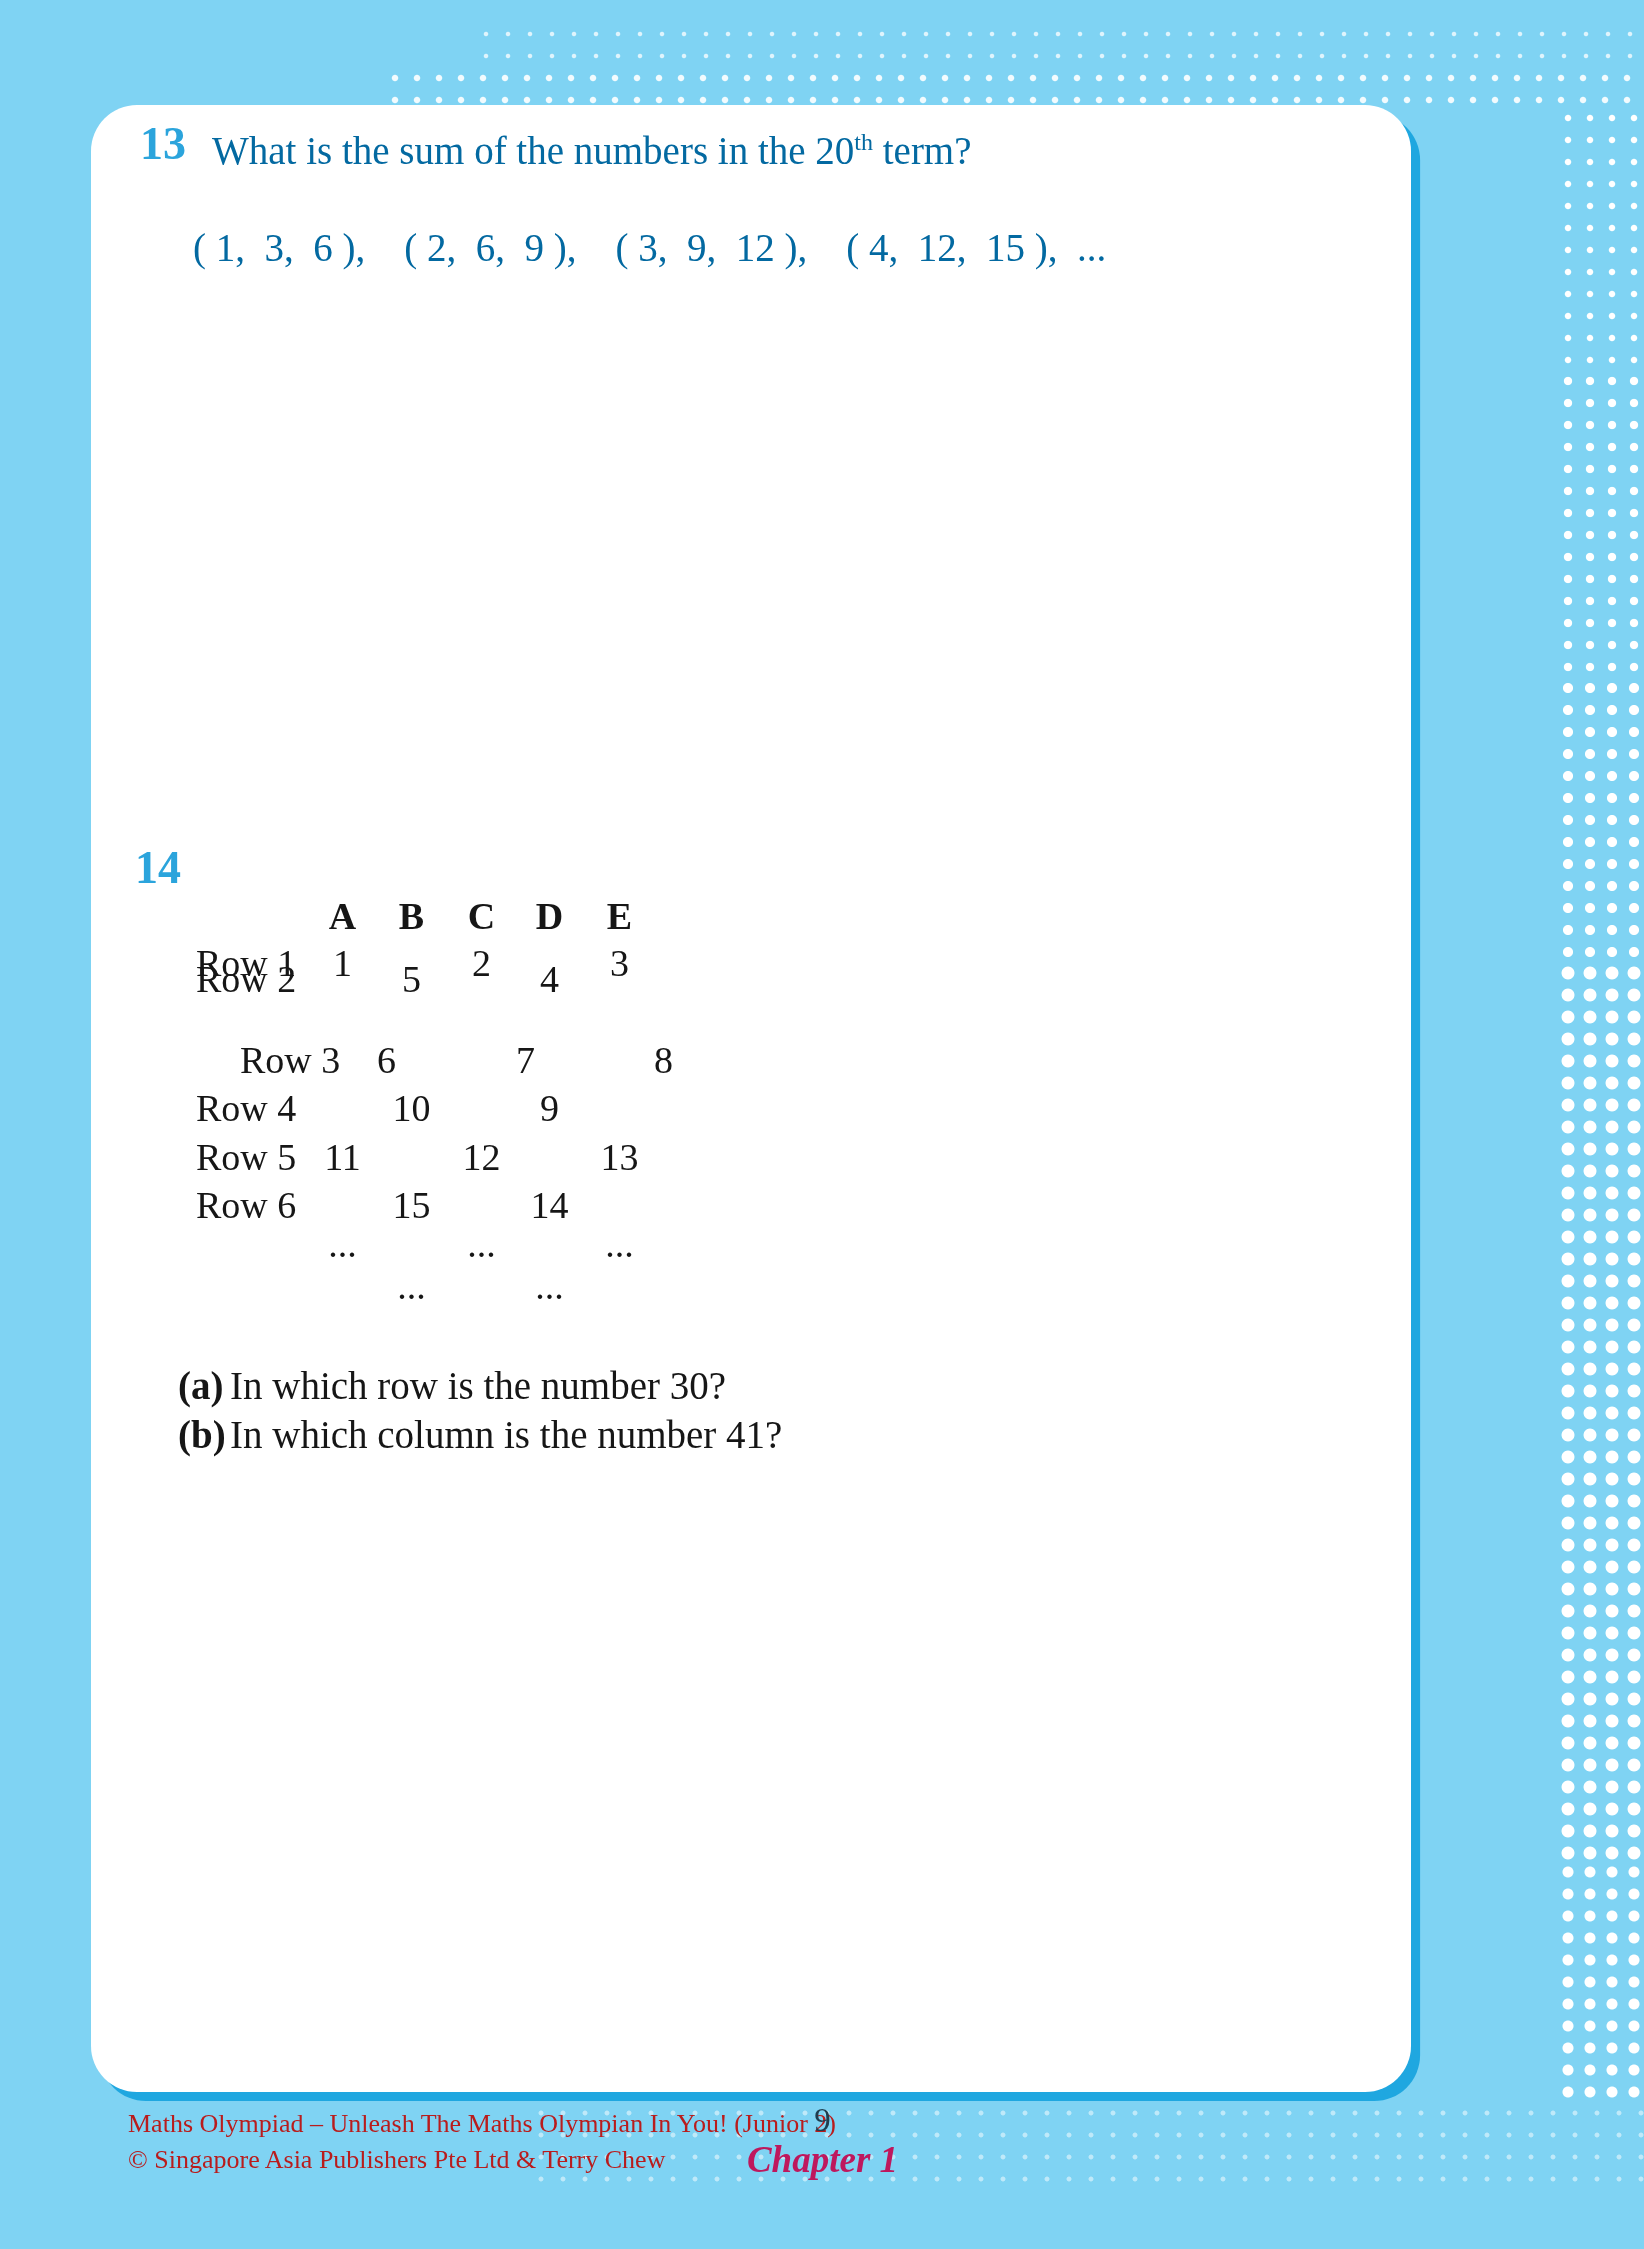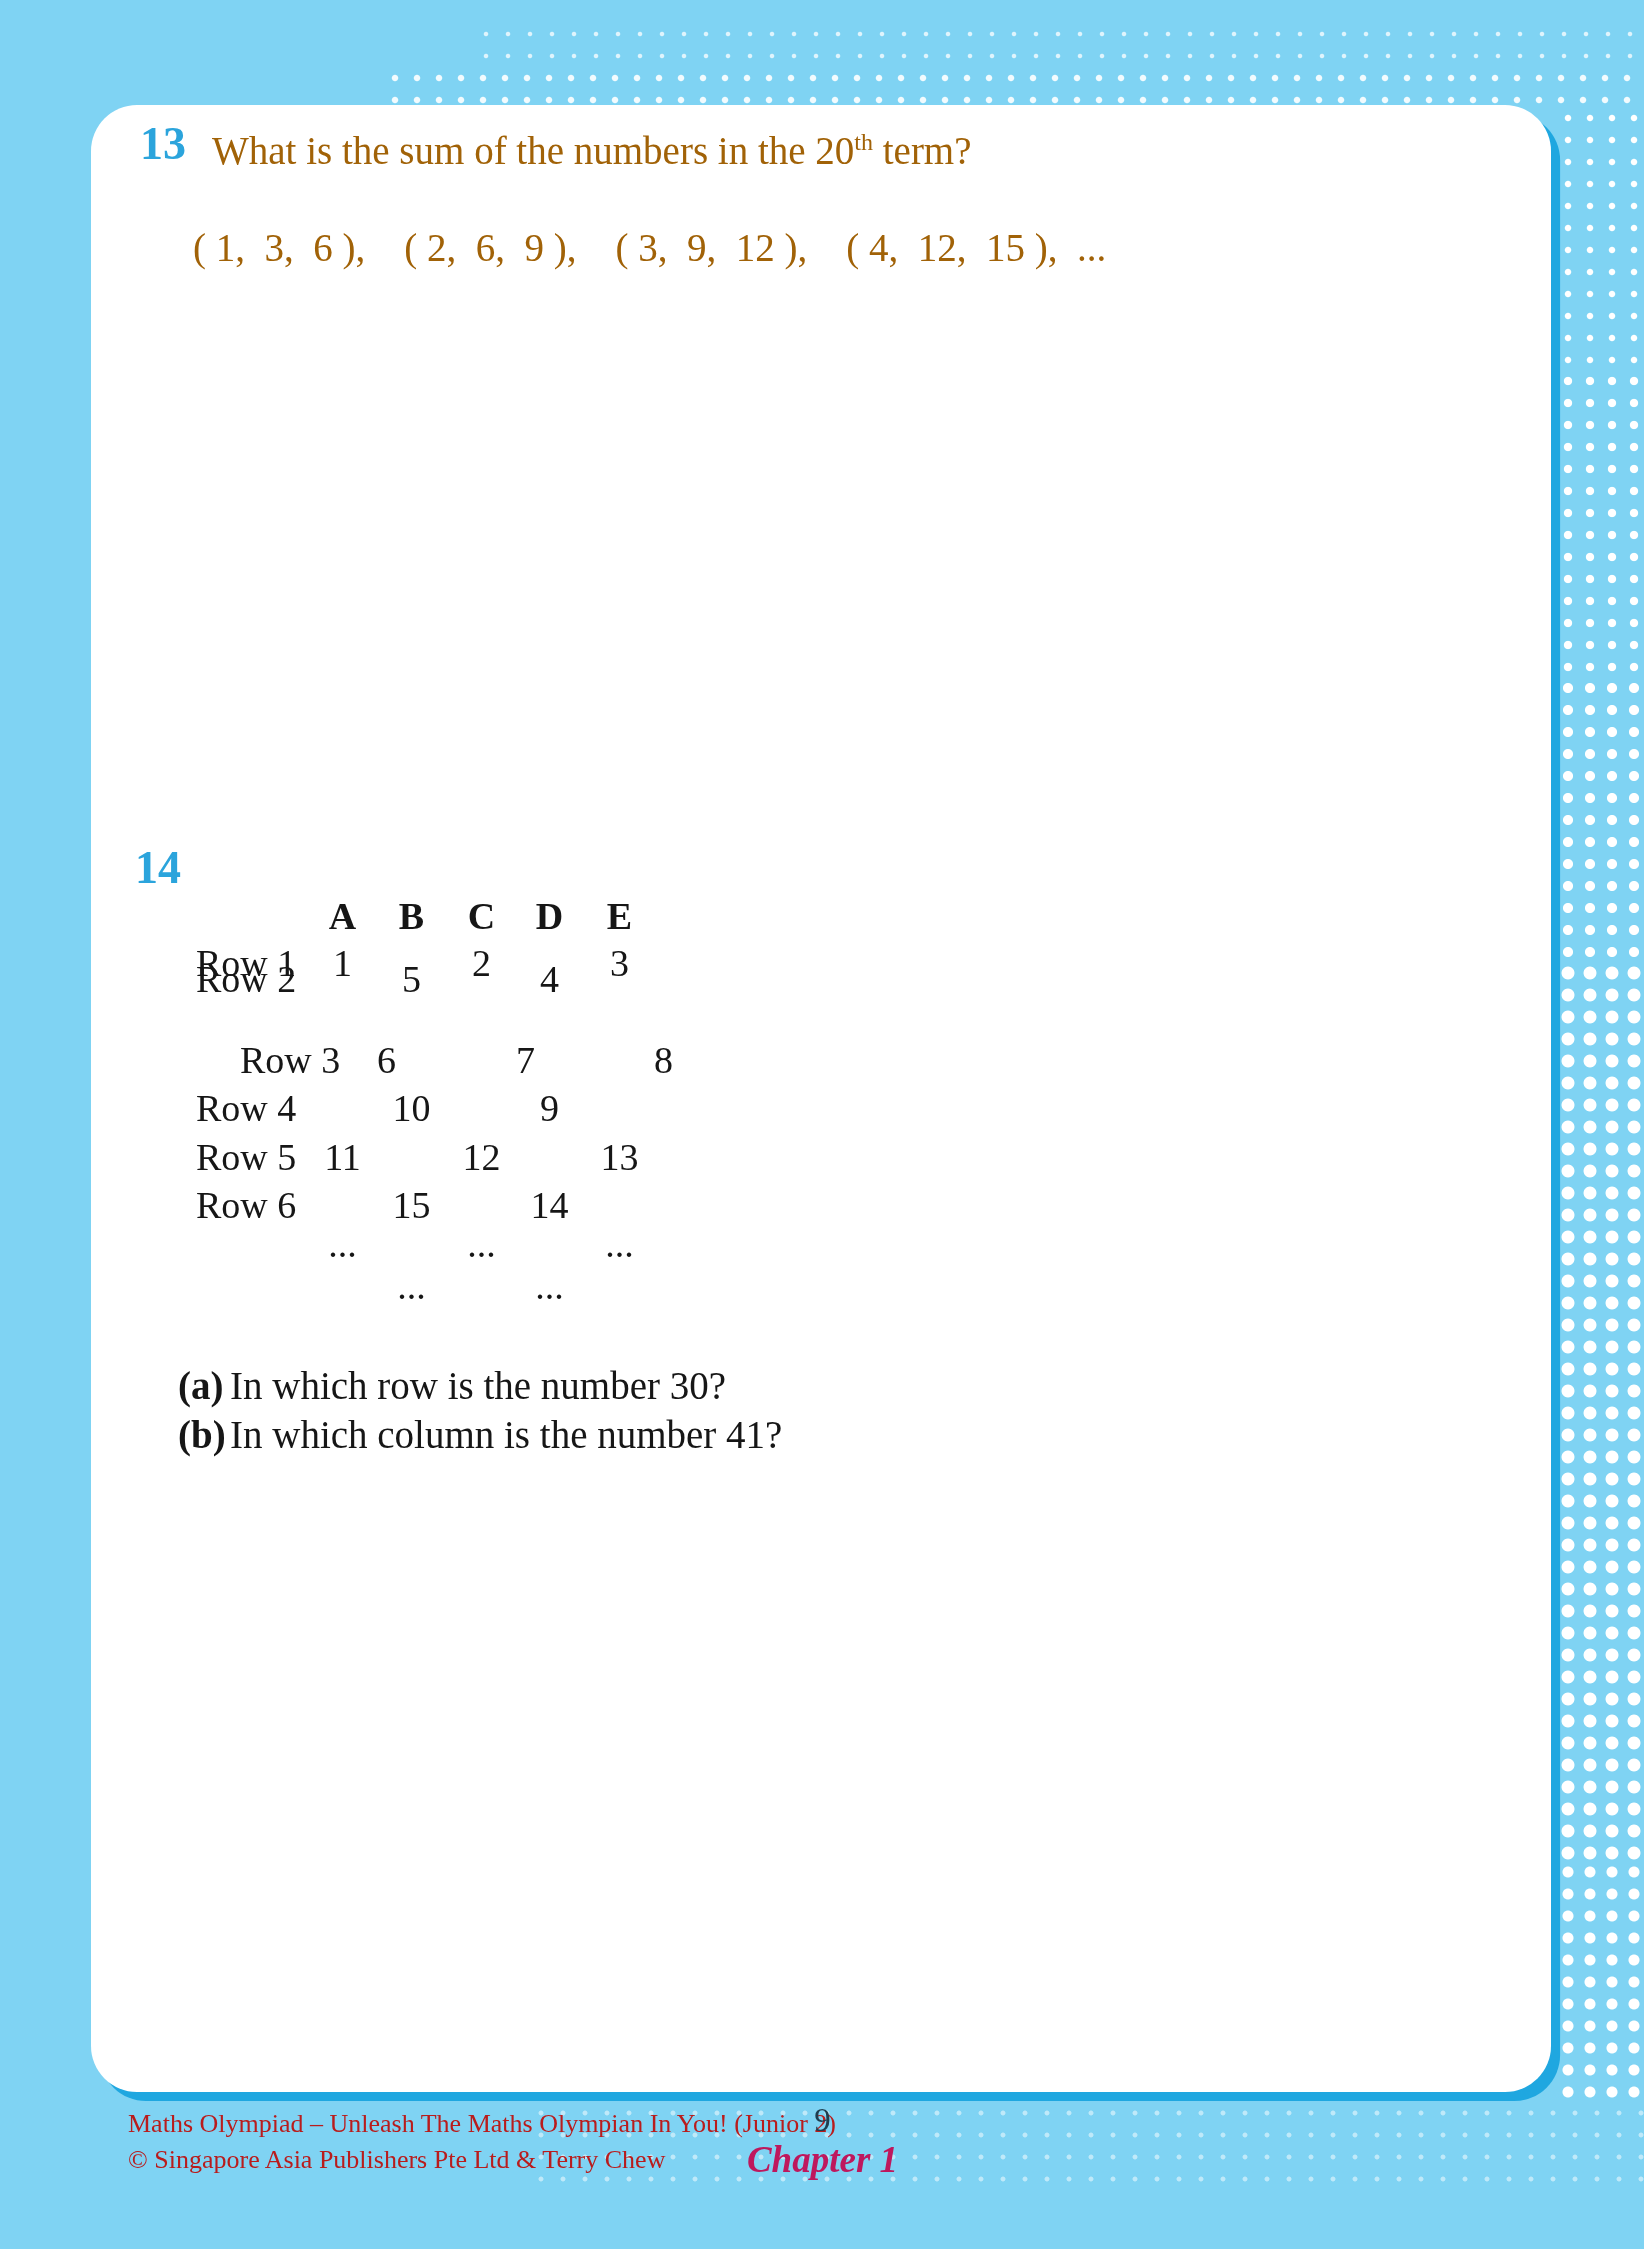--- a/index.html
+++ b/index.html
@@ -51,34 +51,34 @@
   .dots-bottom {
     left: 530px; top: 2102px; width: 1115px; height: 88px; opacity: .5;
     background-image: radial-gradient(circle at 11px 11px, #ffffff 2px, rgba(255,255,255,0) 2.9px);
     background-size: 22px 22px;
   }
 
   
   .card {
     position: absolute; z-index: 2;
     left: 91px; top: 105px;
-    width: 1460px; height: 1987px;
+    width: 1320px; height: 1987px;
     background: #ffffff;
     border-radius: 46px;
     box-shadow: 9.1px 9.1px 0 0 #1FA7E0;
   }
 
   .abs { position: absolute; }
 
   .qnum {
     font-size: 46px; font-weight: bold; color: #2BA4DC;
     line-height: 1;
   }
   .qtext {
-    font-size: 39px; color: #a16207; line-height: 1.15; white-space: pre;
+    font-size: 39px; color: #0369a1; line-height: 1.15; white-space: pre;
   }
   .qtext sup { font-size: 24px; }
 
   
   .trow { position: absolute; left: 0; width: 100%; height: 48px; }
   .tlabel {
     position: absolute; left: 105px;
     font-size: 38px; color: #161616; white-space: nowrap;
   }
   .tcell {

